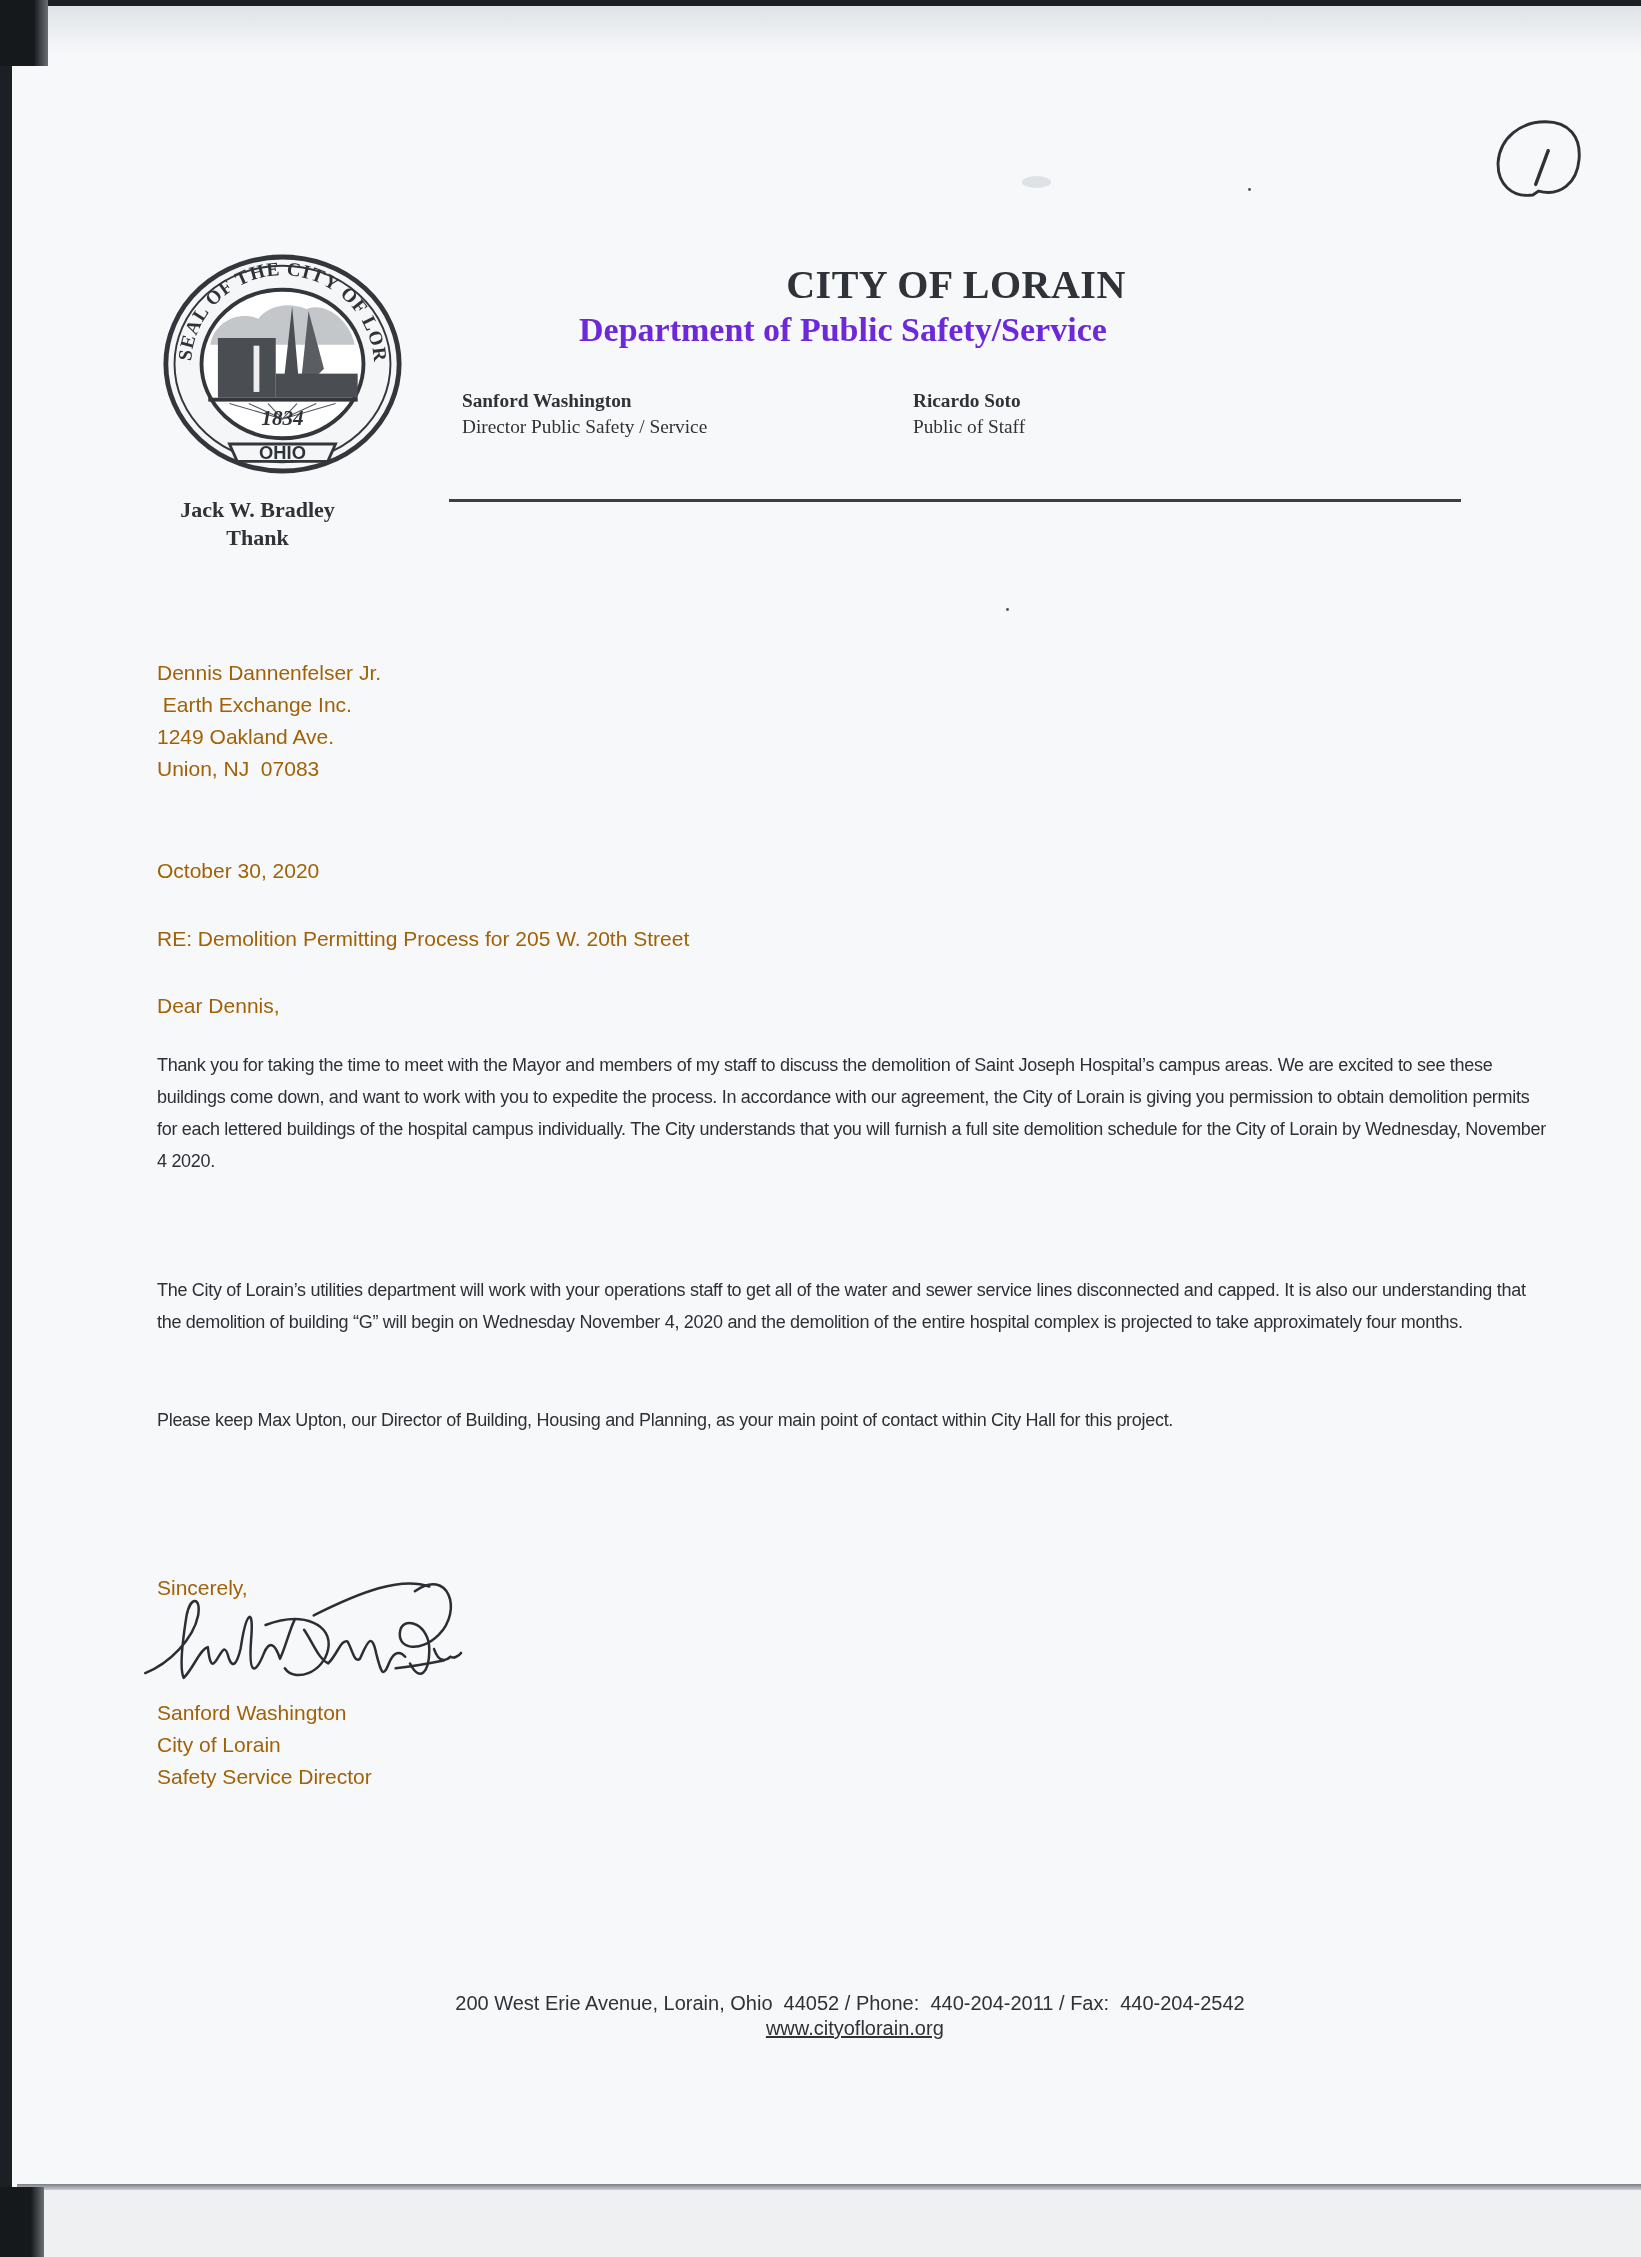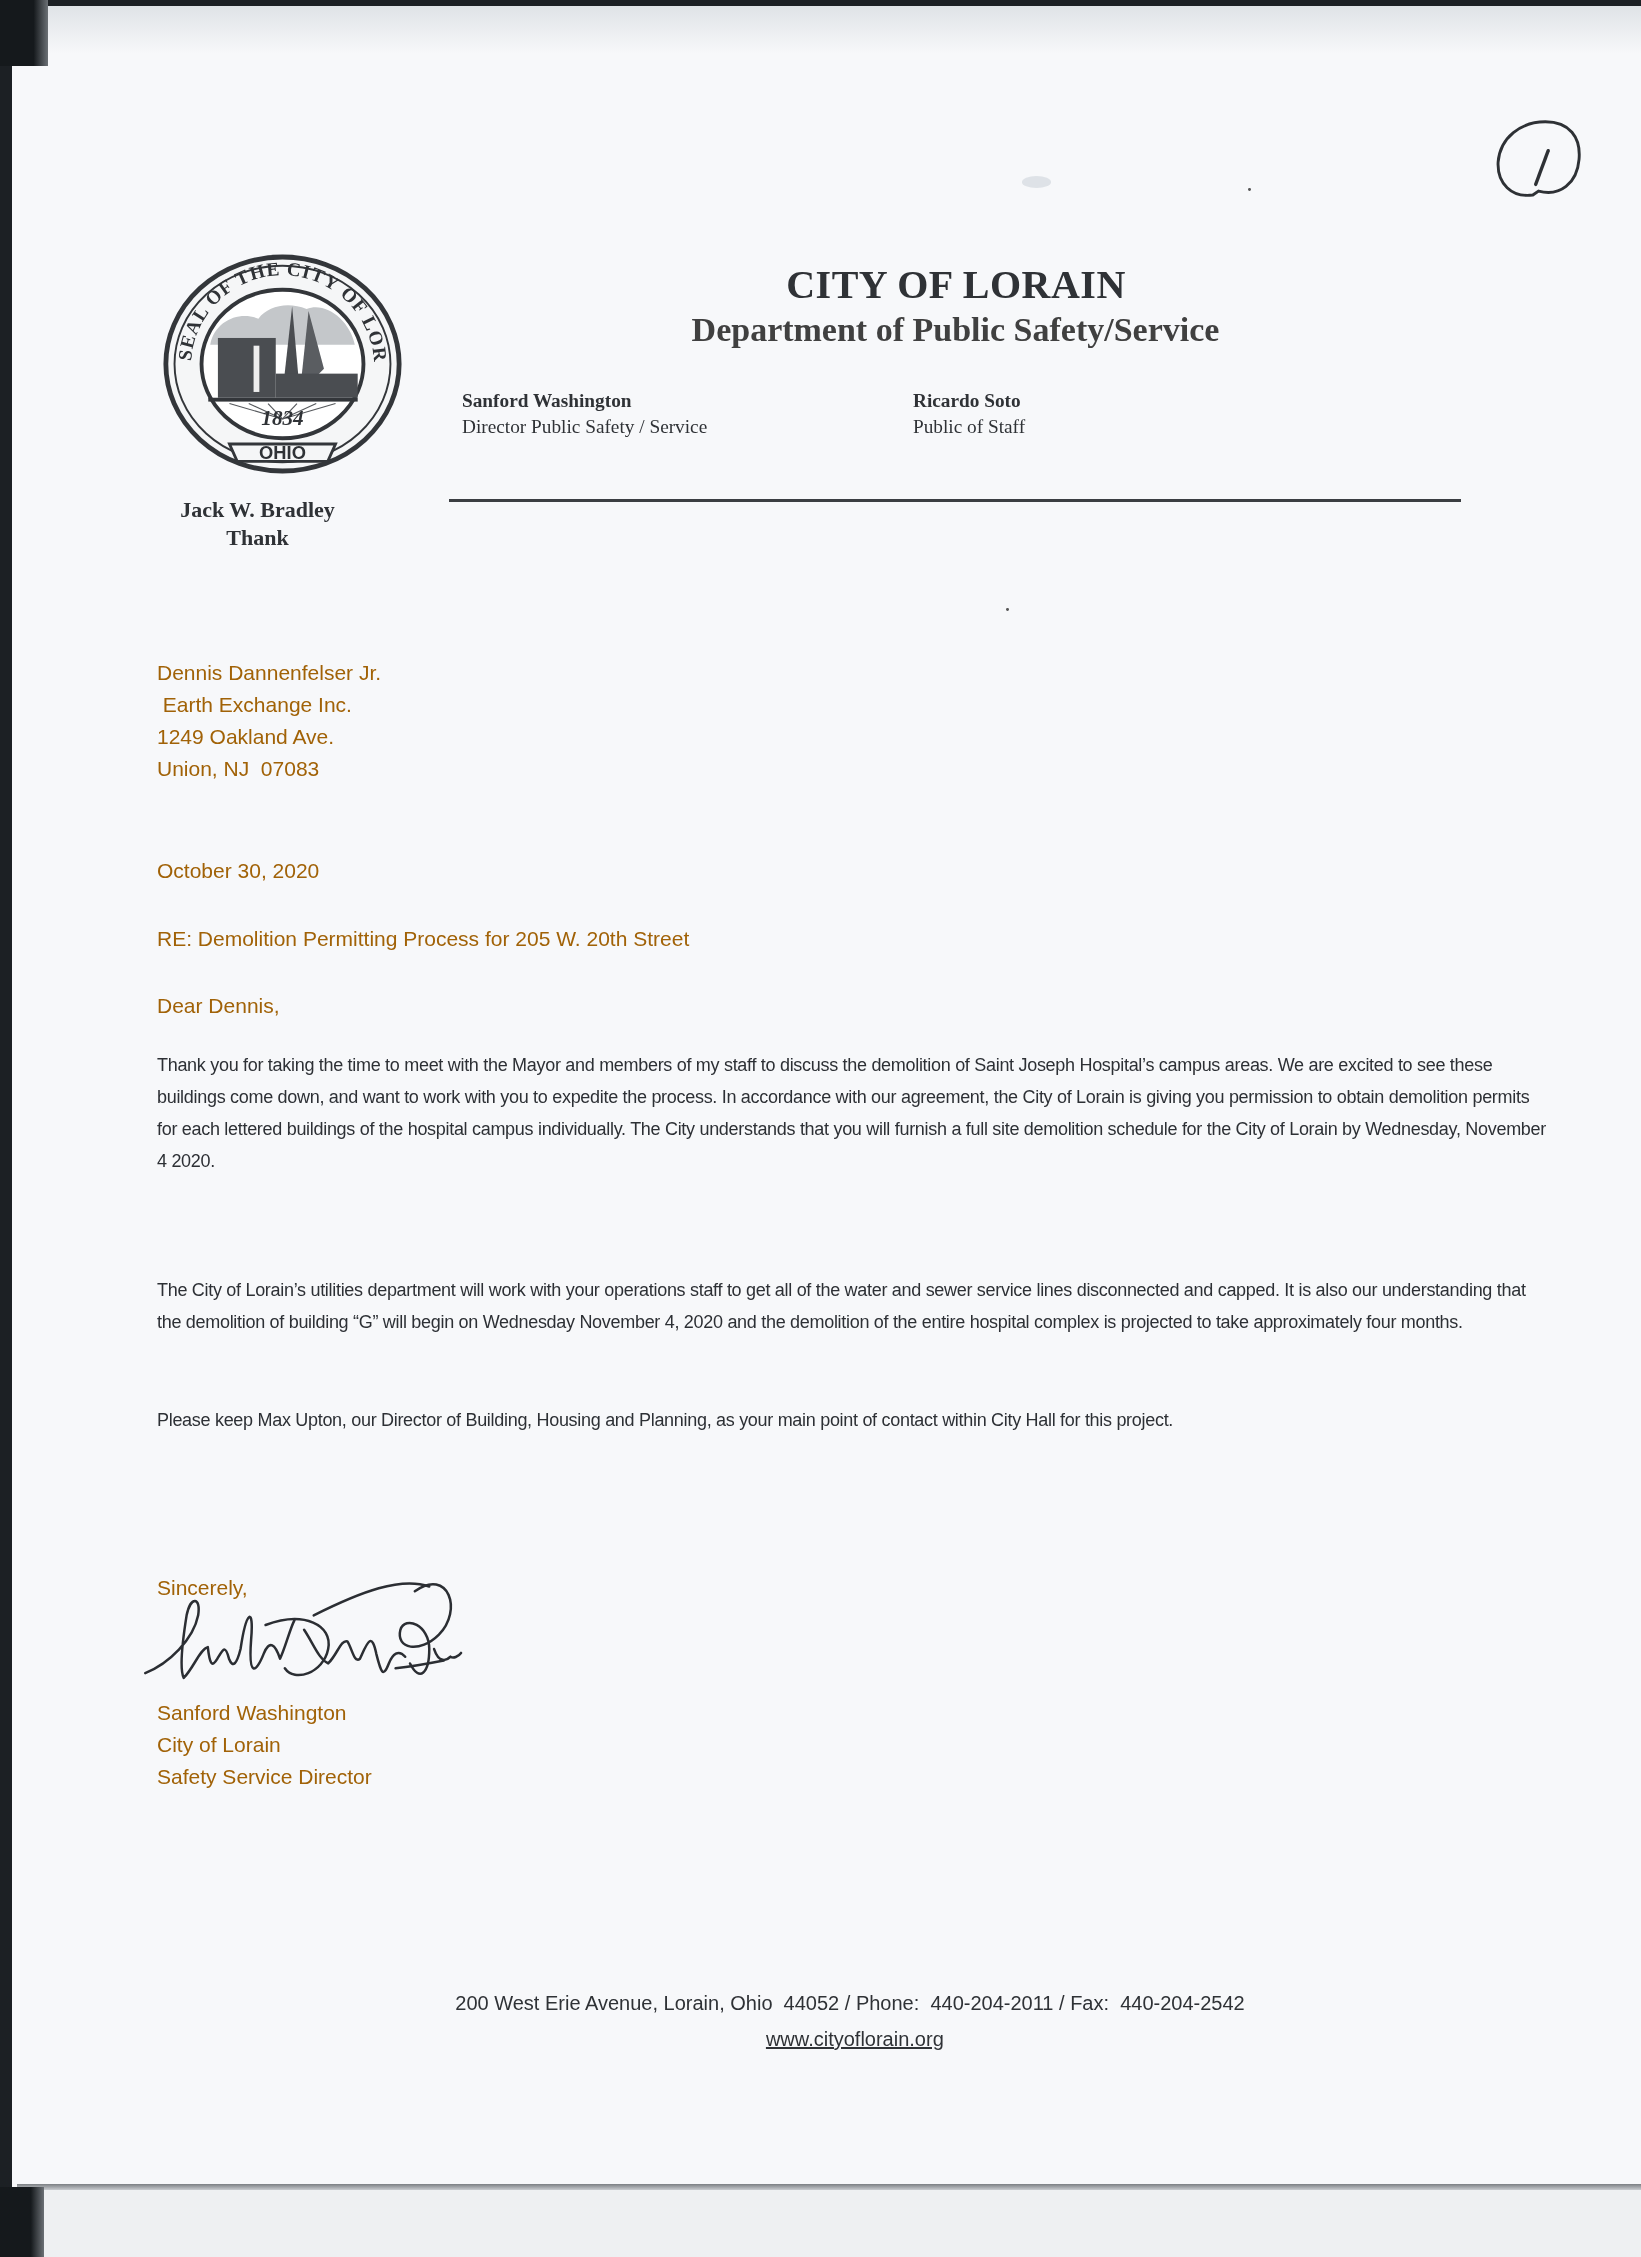--- a/index.html
+++ b/index.html
@@ -15,22 +15,22 @@
   .scan-left { position: absolute; left: 0; top: 0; width: 11.6px; height: 2257px; background: #1c2024; }
   .scan-corner-tl { position: absolute; left: 0; top: 0; width: 48px; height: 66px; background: linear-gradient(90deg,#15191c 70%, #6b7075); }
   .scan-corner-bl { position: absolute; left: 0; top: 2187px; width: 44px; height: 70px; background: linear-gradient(90deg,#15191c 70%, #6b7075); }
   .page-edge { position: absolute; left: 17.4px; top: 2184px; width: 1624px; height: 5.8px; background: linear-gradient(#7b7f83, #c9ccd0); }
   .below-edge { position: absolute; left: 44px; top: 2190px; width: 1597px; height: 68px; background: #eef0f2; }
 
   .seal { position: absolute; left: 162px; top: 253px; width: 241px; height: 222px; }
 
   .hdr-title { position: absolute; left: 618px; top: 261px; width: 676px; text-align: center;
     font-family: "Liberation Serif", serif; font-weight: bold; font-size: 40px; color: #2f3236; letter-spacing: 0.5px; }
-  .hdr-dept { position: absolute; left: 579px; top: 311px; width: 753px; text-align: center;
-    font-family: "Liberation Serif", serif; font-weight: bold; font-size: 34px; color: #404040; }
+  .hdr-dept { position: absolute; left: 579px; top: 311px; width: 753px; text-align: left;
+    font-family: "Liberation Serif", serif; font-weight: bold; font-size: 34px; color: #6d28d9; }
 
   .hdr-person { position: absolute; font-family: "Liberation Serif", serif; font-size: 19.3px; color: #2f3236; line-height: 26px; }
   .hdr-person .nm { font-weight: bold; }
   .p1 { left: 462px; top: 388px; }
   .p2 { left: 913px; top: 388px; }
 
   .rule { position: absolute; left: 449px; top: 499px; width: 1012px; height: 2.9px; background: #3b3e42; }
 
   .mayor { position: absolute; left: 156px; top: 496px; width: 203px; text-align: center;
     font-family: "Liberation Serif", serif; font-weight: bold; font-size: 22px; line-height: 28px; color: #2f3236; }
@@ -46,21 +46,21 @@
   .para2 { top: 1274px; }
   .para3 { top: 1404px; }
 
   .closing { left: 157px; top: 1576px; }
   .signature { position: absolute; left: 140px; top: 1572px; width: 333px; height: 130px; }
   .sig-block { left: 157px; top: 1697px; line-height: 32px; }
 
   .footer { position: absolute; left: 367px; top: 1992px; width: 966px; text-align: center;
     font-family: Liberation Sans, sans-serif; font-size: 20px; color: #2f3236; }
   .footer-line { white-space: pre; }
-  .footer-url { display: inline-block; margin-top: 13px; margin-left: 9.7px; text-decoration: underline; color: #2f3236; }
+  .footer-url { display: inline-block; margin-top: 2px; margin-left: 9.7px; text-decoration: underline; color: #2f3236; }
 
   .page-mark { position: absolute; left: 1492px; top: 116px; width: 97px; height: 106px; }
   .smudge { position: absolute; left: 1022px; top: 176px; width: 29px; height: 11.6px; border-radius: 50%; background: #d3d8de; opacity: .7; }
   .dot { position: absolute; width: 2.9px; height: 2.9px; background: #555; border-radius: 50%; }
 </style>
 </head>
 <body>
 
 <div class="scan-top"></div>
 <div class="scan-top-fade"></div>

